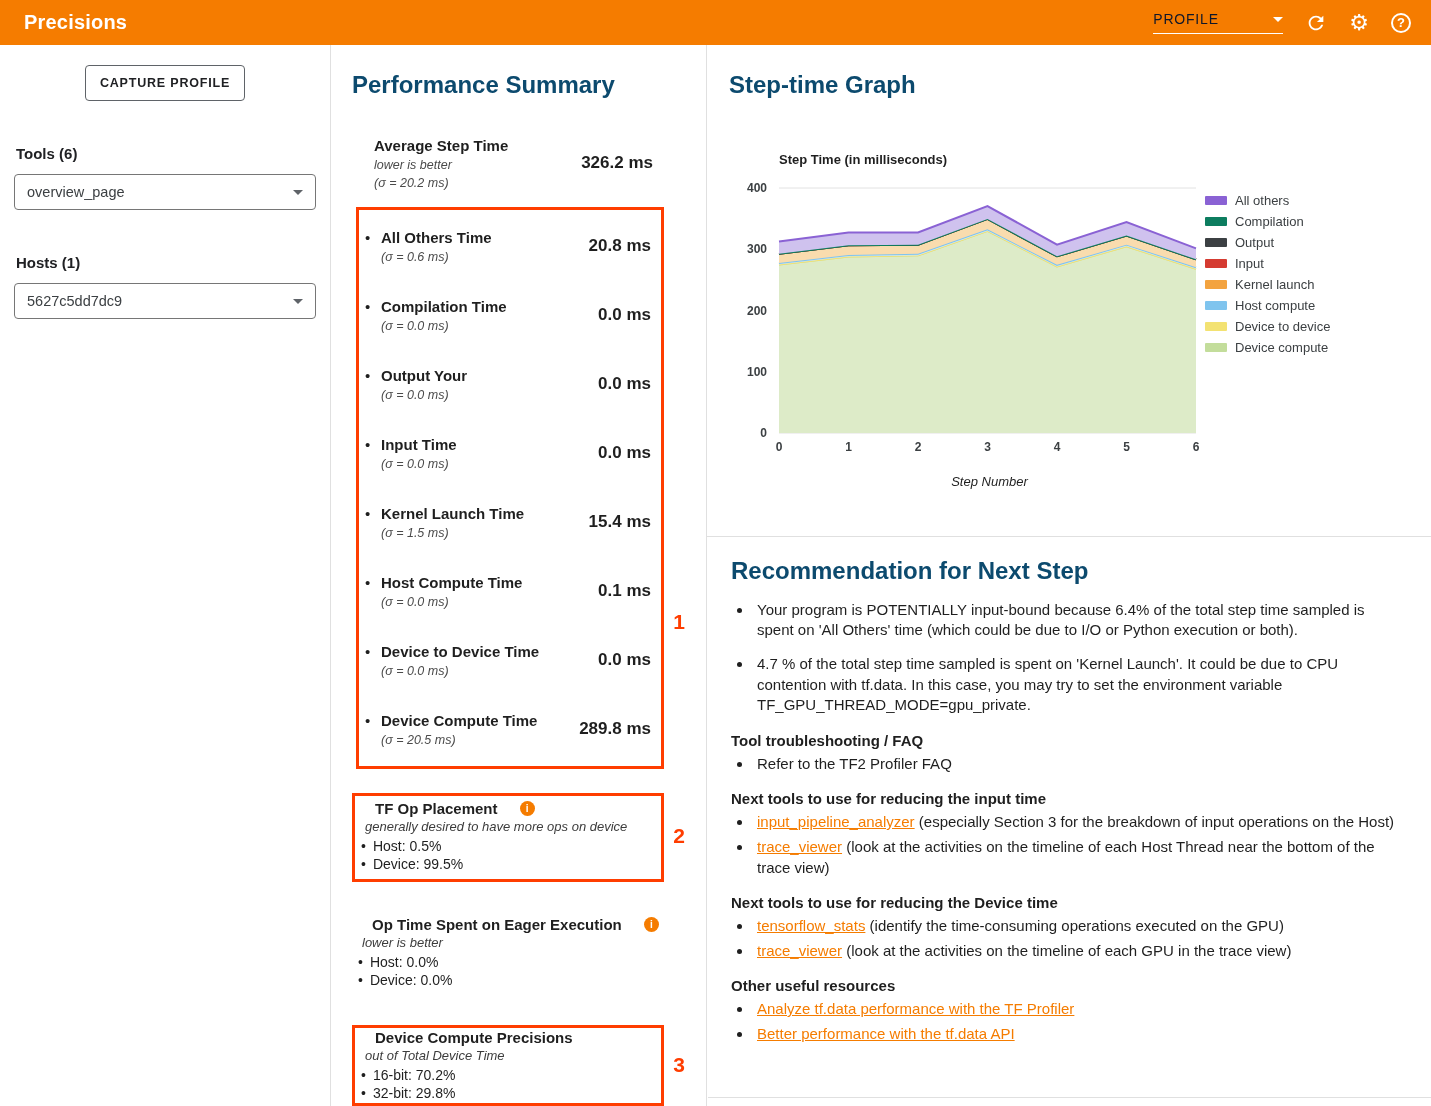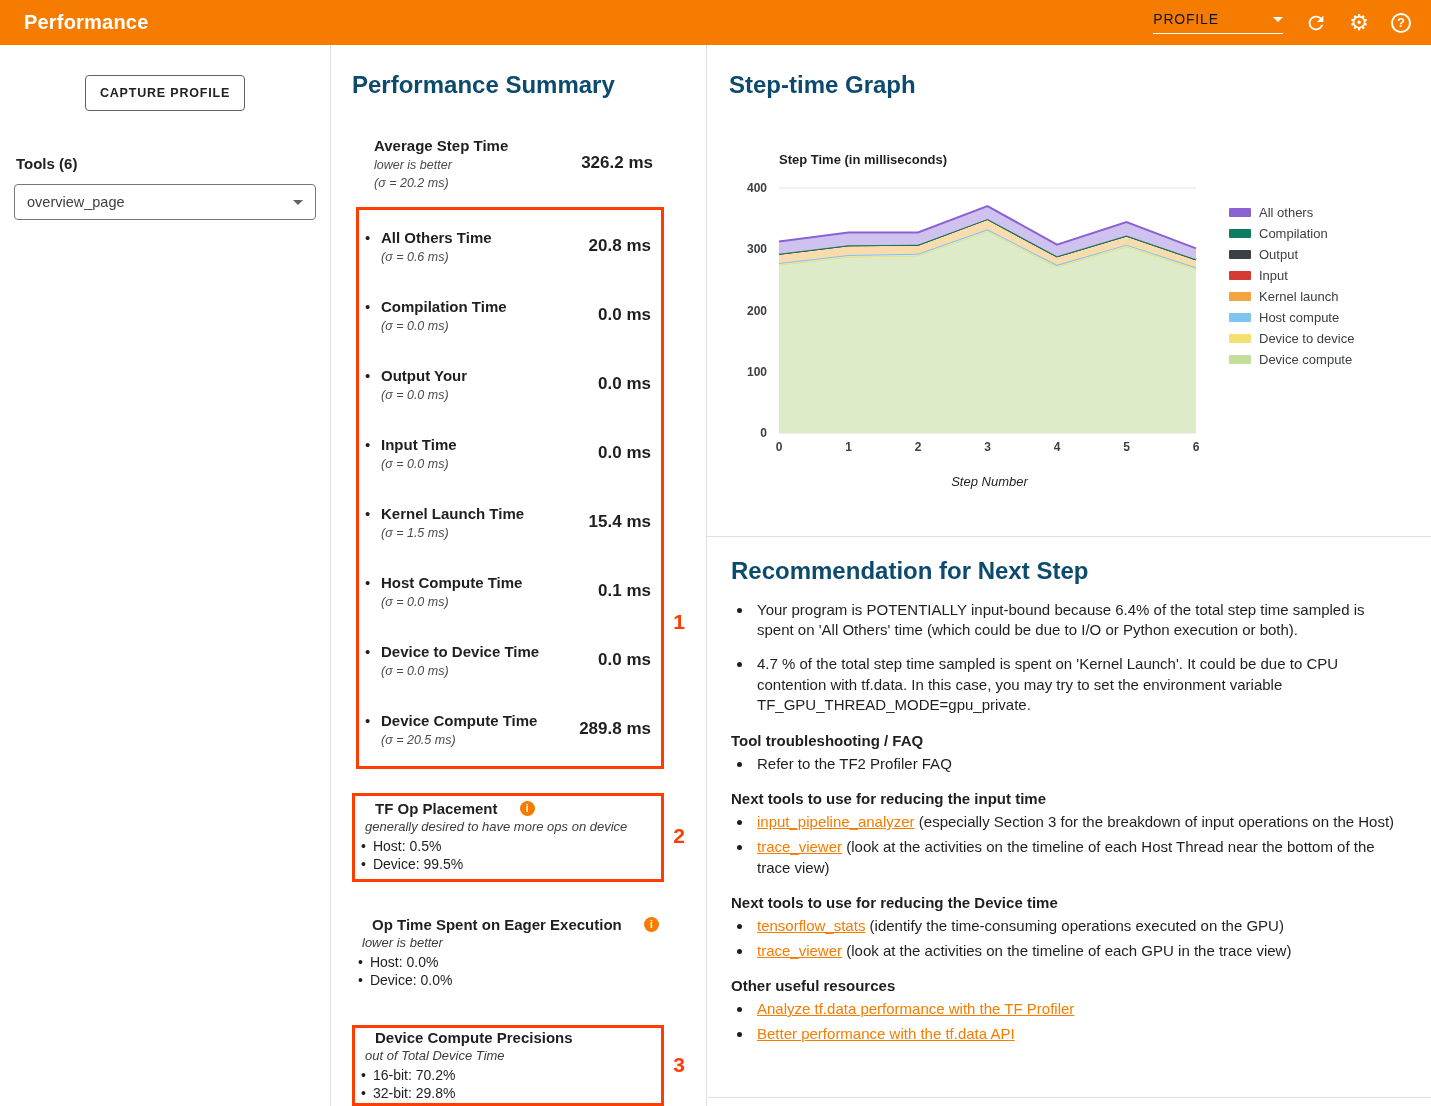--- a/index.html
+++ b/index.html
@@ -12,21 +12,21 @@
   .hright{display:flex;align-items:center;gap:22px;}
   .dashsel{width:130px;border-bottom:1px solid #fff;display:flex;align-items:center;justify-content:space-between;padding-bottom:6px;cursor:pointer;}
   .dashsel .lbl{color:#0f172a;font-size:14px;font-weight:400;letter-spacing:.8px;}
   .tri{width:0;height:0;border-left:5px solid transparent;border-right:5px solid transparent;border-top:5px solid #fff;}
   .icon-btn{display:flex;align-items:center;justify-content:center;cursor:pointer;background:none;border:none;}
   .gear{font-family:"DejaVu Sans",sans-serif;color:#fff;font-size:22px;line-height:1;}
   .help{width:20px;height:20px;border:2px solid #fff;border-radius:50%;color:#fff;font-size:13px;font-weight:700;display:flex;align-items:center;justify-content:center;}
 
   
   .main{display:flex;height:1061px;}
-  aside{width:331px;flex:0 0 331px;border-right:1px solid #e0e0e0;padding-top:30px;overflow:hidden;}
+  aside{width:331px;flex:0 0 331px;border-right:1px solid #e0e0e0;padding-top:20px;overflow:hidden;}
   .perf{width:376px;flex:0 0 376px;border-right:1px solid #e0e0e0;padding:26px 14px 0 21px;position:relative;overflow:hidden;}
   .right{flex:1;min-width:0;overflow:hidden;}
   h1{font-size:24px;font-weight:600;color:#0c4a6e;line-height:1.2;}
 
   
   .capture-btn{display:block;margin:0 auto;padding:10px 14px;background:#fff;border:1px solid #5f6368;border-radius:4px;font-family:inherit;font-size:12.5px;font-weight:700;letter-spacing:.8px;color:#202124;cursor:pointer;}
   .sfield label{display:block;margin:44px 0 12px 16px;font-size:15px;font-weight:700;color:#202124;}
   .sselect{margin:0 14px;height:36px;border:1px solid #767676;border-radius:4px;display:flex;align-items:center;justify-content:space-between;padding:0 12px;font-size:14.5px;color:#3c4043;cursor:pointer;background:#fff;}
   .sselect .tri{border-top-color:#5f6368;}
   .sselect .val{overflow:hidden;text-overflow:ellipsis;white-space:nowrap;}
@@ -58,41 +58,41 @@
   .plain{margin-top:34px;}
 
   
   .graph-section{padding:26px 0 30px 22px;border-bottom:1px solid #e0e0e0;}
   .graph-section h1{margin-bottom:30px;}
   .chart-wrap{position:relative;height:376px;width:700px;}
   .chart-title{position:absolute;left:50px;top:22px;font-size:13px;font-weight:700;color:#1f1f1f;}
   #step-chart{position:absolute;left:0;top:0;}
   .tick{font:700 12px "Liberation Sans",sans-serif;fill:#3c4043;}
   .xlabel{position:absolute;left:52px;width:417px;top:344px;text-align:center;font-size:13px;font-style:italic;color:#1f1f1f;}
-  .legend{position:absolute;left:500px;top:60px;margin-top:12px;}
+  .legend{position:absolute;left:476px;top:60px;}
   .legend-item{display:flex;align-items:center;height:21px;}
   .swatch{width:22px;height:9px;border-radius:1px;margin-right:8px;display:inline-block;}
   .legend-label{font-size:13px;color:#3c4043;}
 
   
   .reco{padding:20px 24px 0 24px;max-width:720px;}
   .reco h1{margin-bottom:14px;}
   .rbullets{margin:0 0 6px 0;padding-left:22px;max-width:665px;list-style:disc;}
   .rbullets li{font-size:15px;line-height:1.38;margin-bottom:13px;padding-left:4px;color:#1f1f1f;}
   .subhead{font-size:15px;font-weight:700;margin:16px 0 4px 0;color:#1f1f1f;}
   .ritems{margin:0;padding-left:22px;max-width:690px;list-style:disc;}
   .ritems li{font-size:15px;line-height:1.4;margin-bottom:4px;padding-left:4px;color:#1f1f1f;}
   .reco a{color:#f57c00;text-decoration:underline;}
   .bottom-rule{position:absolute;left:708px;right:0;top:1097px;height:1px;background:#e0e0e0;}
 </style>
 </head>
 <body>
 
 <header>
-  <div class="app-title">Performance</div>
+  <div class="app-title">Precisions</div>
   <div class="hright">
     <div class="dashsel">
       <span class="lbl">PROFILE</span>
       <span class="tri"></span>
     </div>
     <button class="icon-btn" aria-label="reload">
       <svg width="22" height="22" viewBox="0 0 24 24">
           <path fill="#ffffff" d="M17.65 6.35C16.2 4.9 14.21 4 12 4c-4.42 0-7.99 3.58-7.99 8s3.57 8 7.99 8c3.73 0 6.84-2.55 7.73-6h-2.08c-.82 2.33-3.04 4-5.65 4-3.31 0-6-2.69-6-6s2.69-6 6-6c1.66 0 3.14.69 4.22 1.78L13 11h7V4l-2.35 2.35z"></path>
         </svg>
     </button>
@@ -112,20 +112,27 @@
 
 
     <div class="sfield">
       <label>Tools (6)</label>
       <div class="sselect">
         <span class="val">overview_page</span>
         <span class="tri"></span>
       </div>
     </div>
 
+    <div class="sfield">
+      <label>Hosts (1)</label>
+      <div class="sselect">
+        <span class="val">5627c5dd7dc9</span>
+        <span class="tri"></span>
+      </div>
+    </div>
   </aside>
 
   <section class="perf">
     <h1>Performance Summary</h1>
 
     <div class="metric avg">
       <div class="mtext">
         <div class="mlabel">Average Step Time</div>
         <div class="msub">lower is better</div>
         <div class="msub">(σ = 20.2 ms)</div>

